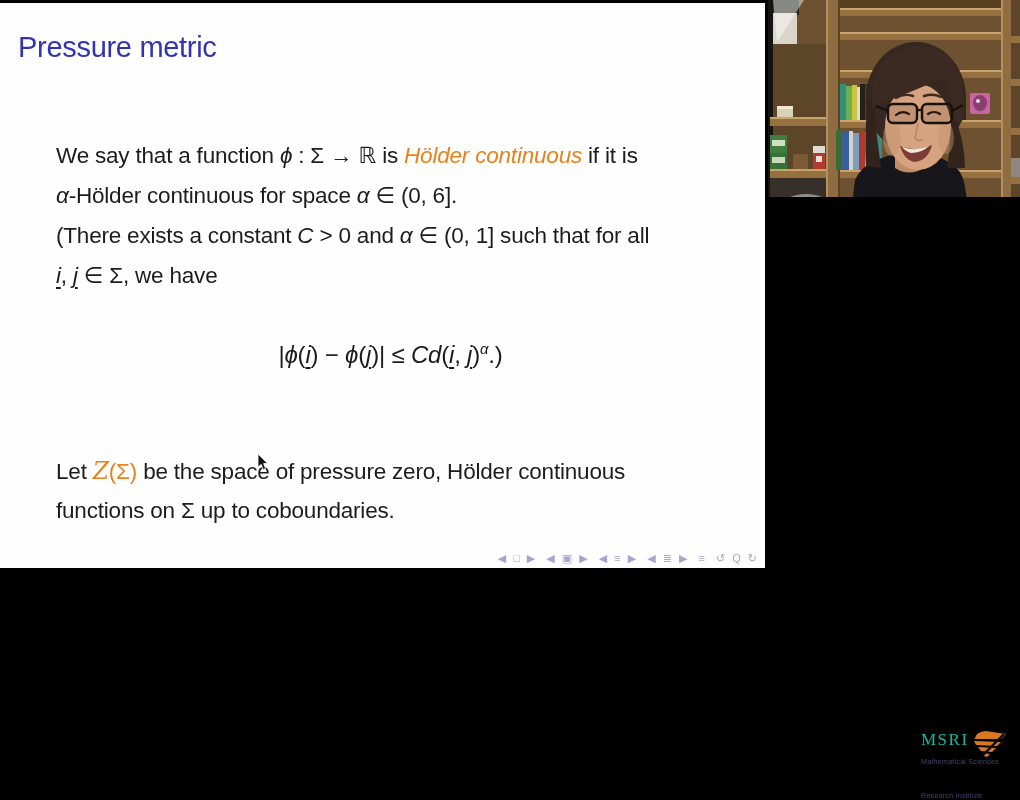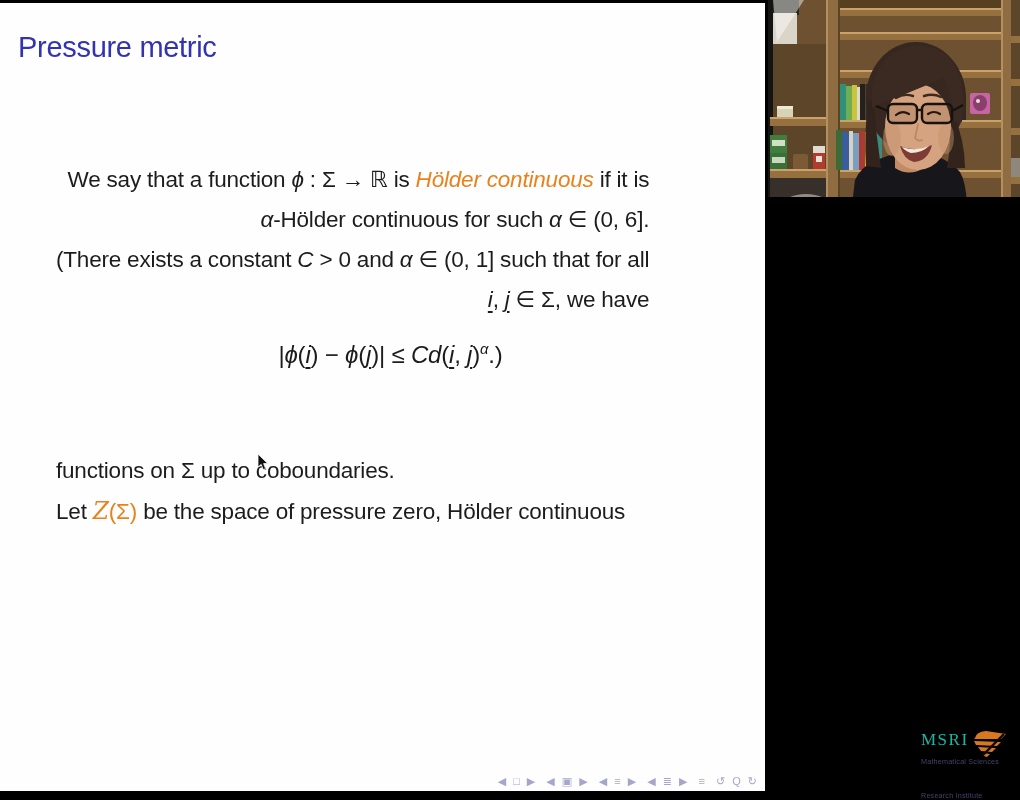--- a/index.html
+++ b/index.html
@@ -12,31 +12,31 @@
   *{box-sizing:border-box;}
   html,body{margin:0;padding:0;}
   body{
     width:1020px;height:800px;background:#000;
     font-family:"Liberation Sans","DejaVu Sans",sans-serif;
   }
   .screen{position:relative;width:1020px;height:800px;background:#000;overflow:hidden;}
 
   
   .slide{
-    position:absolute;left:0;top:3px;width:765px;height:788px;
+    position:absolute;left:0;top:3px;width:765px;height:565px;
     background:var(--slide-bg);color:var(--text);overflow:hidden;
   }
   .title{
     position:absolute;left:18px;top:28px;margin:0;
     font-size:29px;font-weight:normal;color:var(--title-blue);
     letter-spacing:-0.3px;
   }
   .para{position:absolute;left:56px;font-size:22.5px;letter-spacing:-0.2px;}
   .para .line{height:40px;line-height:40px;white-space:nowrap;}
-  .para1{top:157px;text-align:right;}
+  .para1{top:133px;}
   .para2{top:448px;}
   .formula{
     position:absolute;left:0;top:338px;width:765px;text-align:center;
     font-size:24px;letter-spacing:-0.2px;
   }
   .formula .line{white-space:nowrap;margin-left:16px;}
   .r-m{font-style:italic;}
   .r-o{font-style:italic;color:var(--accent-orange);}
   .r-o2{color:var(--accent-orange);}
   .r-oz{color:var(--accent-orange);font-family:"DejaVu Serif","Liberation Serif",serif;font-style:italic;font-size:1.04em;}
@@ -66,32 +66,32 @@
 </head>
 <body>
 
 <div class="screen">
 
   <div class="slide">
     <h1 class="title">Pressure metric</h1>
 
     <div class="para para1">
         <div class="line"><span>We say that a function </span><span class="r-m">ϕ</span><span> : Σ → ℝ is </span><span class="r-o">Hölder continuous</span><span> if it is</span></div>
-        <div class="line"><span class="r-m">α</span><span>-Hölder continuous for such </span><span class="r-m">α</span><span> ∈ (0, 6].</span></div>
+        <div class="line"><span class="r-m">α</span><span>-Hölder continuous for space </span><span class="r-m">α</span><span> ∈ (0, 6].</span></div>
         <div class="line"><span>(There exists a constant </span><span class="r-m">C</span><span> &gt; 0 and </span><span class="r-m">α</span><span> ∈ (0, 1] such that for all</span></div>
         <div class="line"><span class="r-mu">i</span><span>, </span><span class="r-mu">j</span><span> ∈ Σ, we have</span></div>
       </div>
 
     <div class="formula">
         <div class="line"><span>|</span><span class="r-m">ϕ</span><span>(</span><span class="r-mu">i</span><span>) − </span><span class="r-m">ϕ</span><span>(</span><span class="r-mu">j</span><span>)| ≤ </span><span class="r-m">C</span><span class="r-m">d</span><span>(</span><span class="r-mu">i</span><span>, </span><span class="r-mu">j</span><span>)</span><span class="r-sup">α</span><span>.)</span></div>
       </div>
 
     <div class="para para2">
+        <div class="line"><span>Let </span><span class="r-oz">Z</span><span class="r-o2">(Σ)</span><span> be the space of pressure zero, Hölder continuous</span></div>
         <div class="line"><span>functions on Σ up to coboundaries.</span></div>
-        <div class="line"><span>Let </span><span class="r-oz">Z</span><span class="r-o2">(Σ)</span><span> be the space of pressure zero, Hölder continuous</span></div>
       </div>
 
     <div class="cursor">
       <svg width="13" height="18" viewBox="0 0 13 18">
         <path d="M1,0 L1,13 L4.2,10.4 L6.2,15.6 L8.6,14.6 L6.6,9.6 L10.6,9.4 Z" fill="#111" stroke="#fff" stroke-width="0.8"></path>
       </svg>
     </div>
 
     <div class="nav"><span class="grp">◀ □ ▶</span><span class="grp">◀ ▣ ▶</span><span class="grp">◀ ≡ ▶</span><span class="grp">◀ ≣ ▶</span><span class="grp">≡</span><span class="grp">↺ Q ↻</span></div>
   </div>

